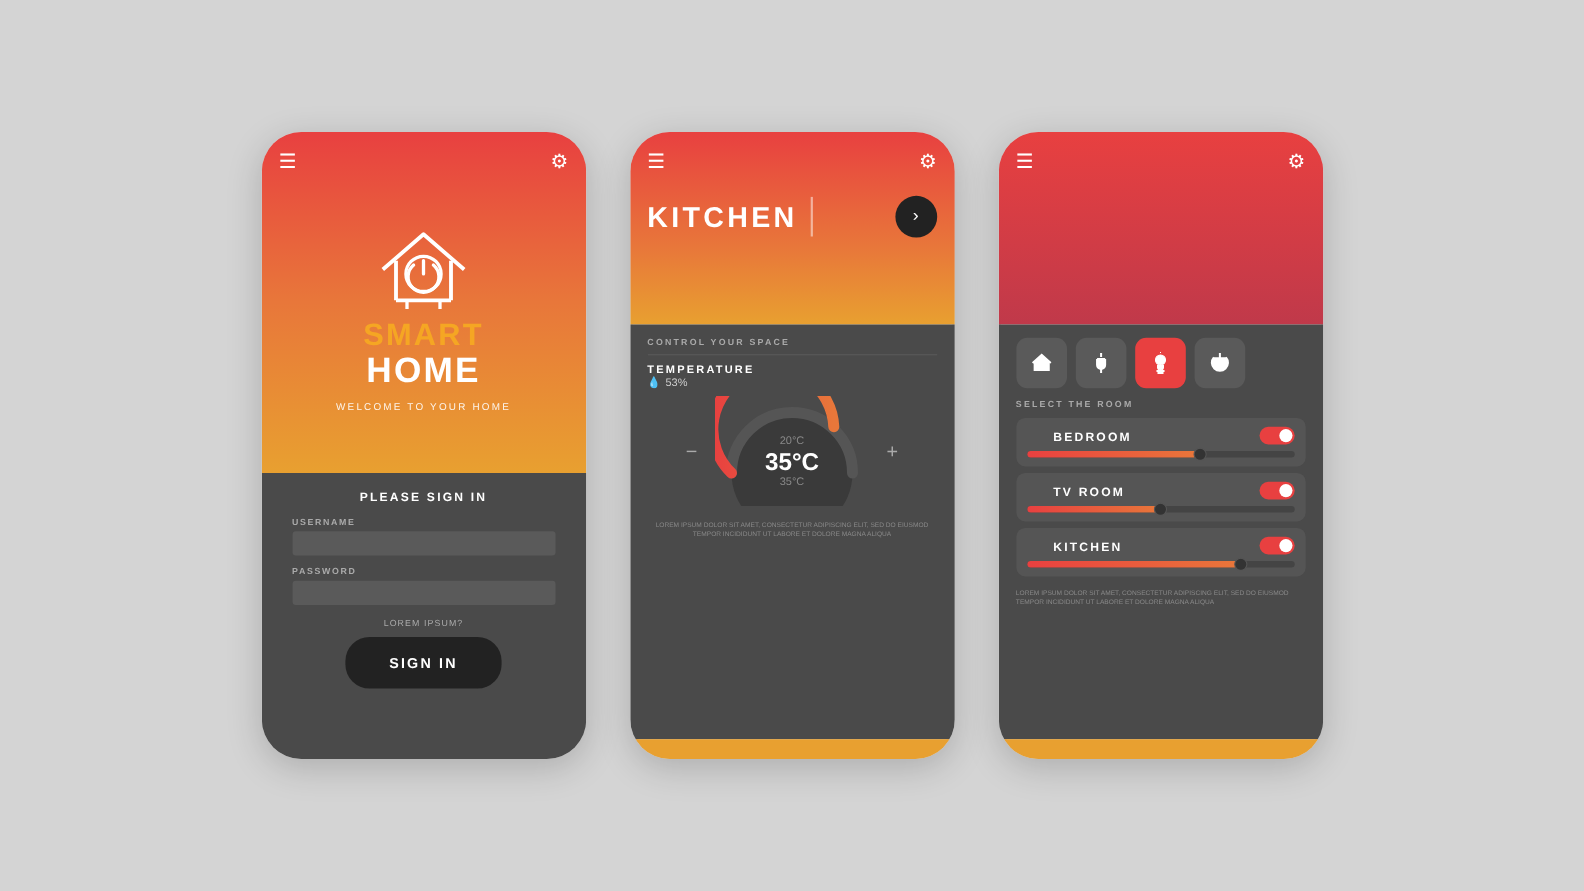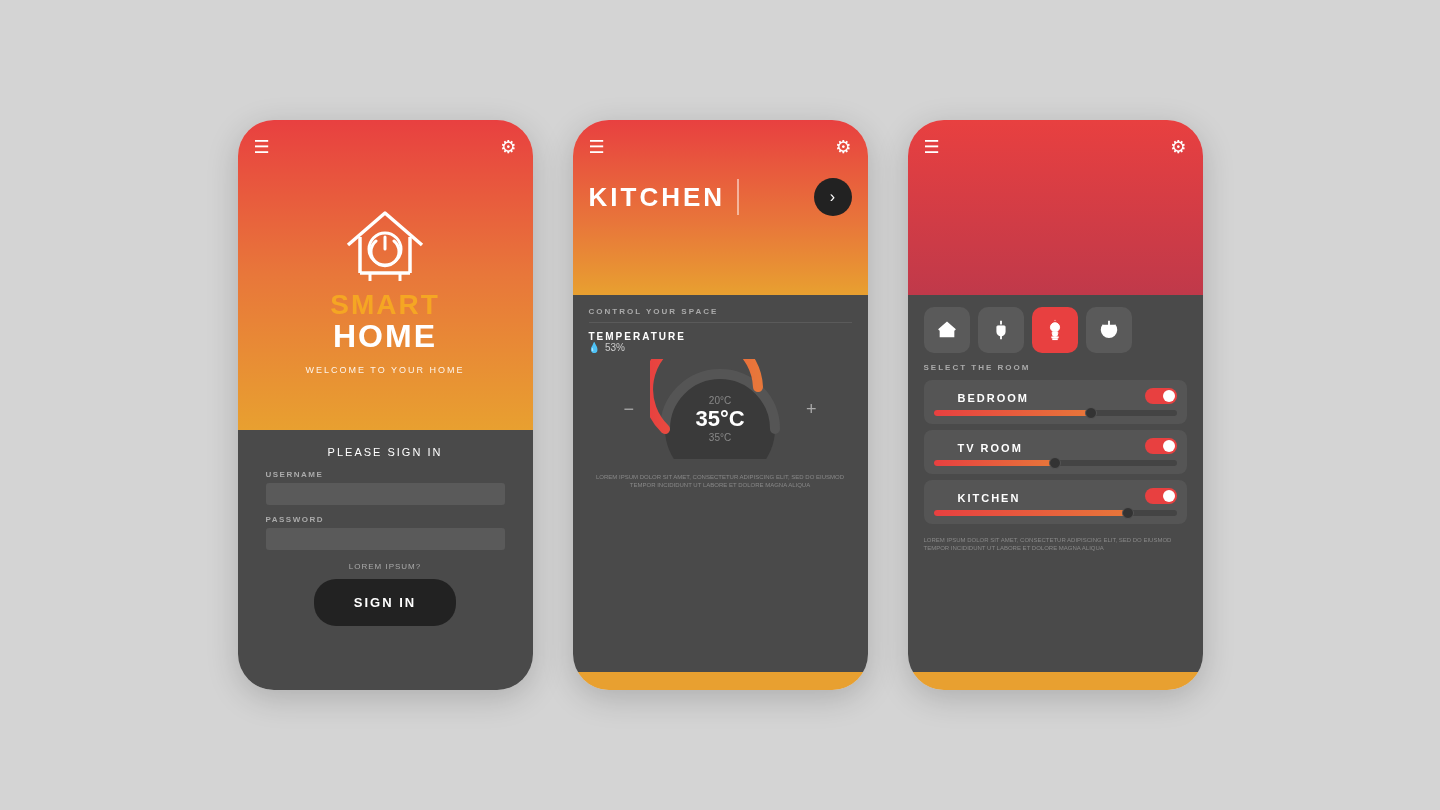--- a/index.html
+++ b/index.html
@@ -90,21 +90,21 @@
     .welcome-text {
       font-size: 9px;
       color: white;
       letter-spacing: 2px;
       text-transform: uppercase;
       margin-top: 10px;
       opacity: 0.9;
     }
     .sign-in-title {
       font-size: 11px;
-      font-weight: 400;
+      font-weight: 700;
       color: white;
       letter-spacing: 2px;
       text-transform: uppercase;
       margin-bottom: 12px;
     }
     .field-label {
       font-size: 8px;
       font-weight: 700;
       color: #aaa;
       letter-spacing: 1.5px;

